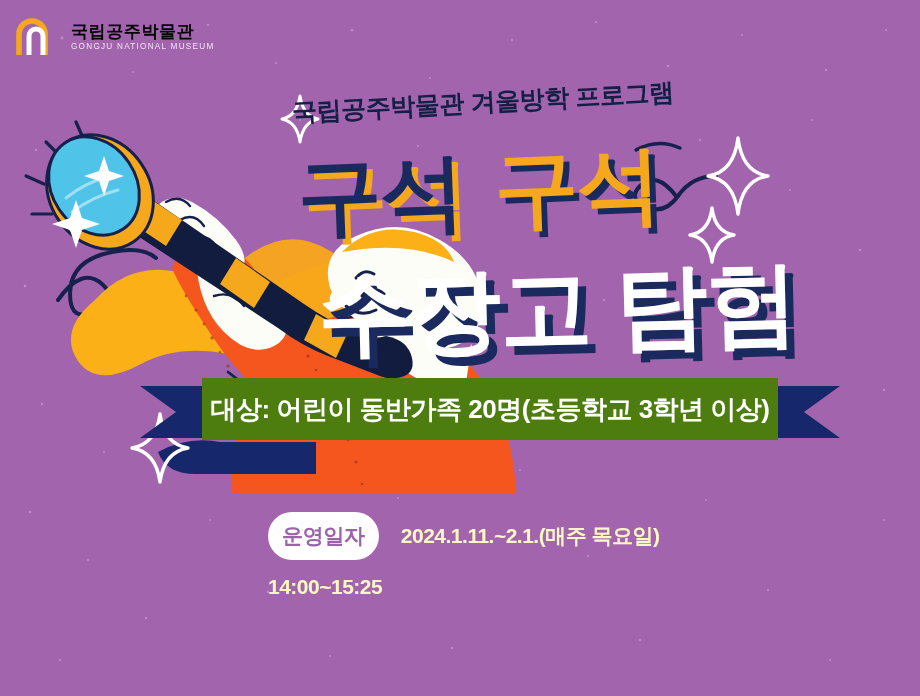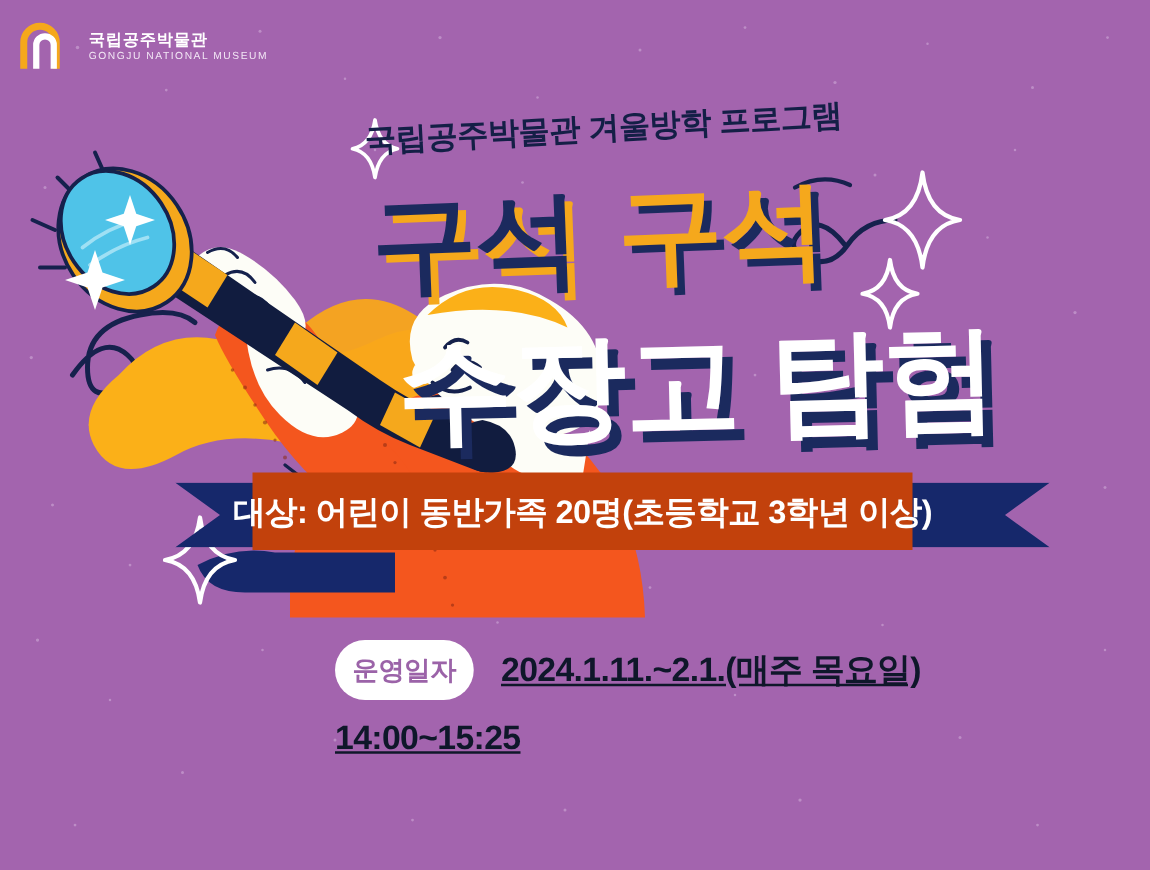--- a/index.html
+++ b/index.html
@@ -13,21 +13,21 @@
     position:relative;width:920px;height:696px;overflow:hidden;
     background:#a364ae;
   }
   .layer{position:absolute;top:0;left:0;width:920px;height:696px;}
   .speckles{pointer-events:none;opacity:.75;}
 
   
   #logo{position:absolute;left:14px;top:16px;display:flex;align-items:center;gap:9px;}
   #logo .mark{width:48px;height:40px;}
   #logo .words{display:flex;flex-direction:column;line-height:1;padding-top:2px;}
-  #logo .ko{color:#ffffff;font-size:13px;font-weight:700;letter-spacing:.6px;}
+  #logo .ko{color:#000000;font-size:17px;font-weight:700;letter-spacing:.6px;}
   #logo .en{color:#f2e6f5;font-size:8.2px;font-weight:400;letter-spacing:1.25px;margin-top:3px;}
 
   
   #subtitle{
     position:absolute;left:292px;top:96px;
     color:#141f46;font-size:25px;font-weight:700;letter-spacing:-.4px;
     white-space:nowrap;transform:rotate(-3.1deg);transform-origin:left center;
   }
 
   #line1{position:absolute;left:297px;top:155px;white-space:nowrap;
@@ -40,33 +40,33 @@
   #line2{position:absolute;left:318px;top:268px;white-space:nowrap;
          transform:rotate(-1.4deg);transform-origin:left center;}
   .big2{font-size:92px;font-weight:900;letter-spacing:-1px;line-height:1;
         color:#ffffff;text-shadow:8px 9px 0 #1b2a5e;}
 
   
   #ribbon{position:absolute;left:140px;top:378px;width:700px;height:64px;}
   #ribbon .tail{position:absolute;top:8px;width:120px;height:52px;background:#16286b;}
   #ribbon .tail.l{left:0;clip-path:polygon(0 0,100% 0,100% 100%,0 100%,36px 50%);}
   #ribbon .tail.r{right:0;clip-path:polygon(0 0,100% 0,calc(100% - 36px) 50%,100% 100%,0 100%);}
-  #ribbon .bar{position:absolute;left:62px;top:0;width:528px;height:62px;background:#c2410c;
+  #ribbon .bar{position:absolute;left:62px;top:0;width:576px;height:62px;background:#4d7c0f;
                display:flex;align-items:center;justify-content:center;}
   #ribbon .bar span{color:#ffffff;font-size:26px;font-weight:700;letter-spacing:-.5px;white-space:nowrap;}
 
   
   #info{position:absolute;left:268px;top:512px;display:flex;flex-direction:column;gap:15px;}
   .row{display:flex;align-items:center;gap:22px;}
   .pill{background:#ffffff;border-radius:999px;min-width:108px;height:48px;
         display:flex;align-items:center;justify-content:center;
         color:#9b63a8;font-size:21px;font-weight:700;letter-spacing:-.3px;padding:0 14px;
         box-sizing:border-box;}
   .pill.spaced{letter-spacing:12px;text-indent:12px;}
-  .val{color:#0f172a;font-size:27px;font-weight:700;letter-spacing:-.5px;white-space:nowrap;text-decoration:underline;}
+  .val{color:#fef9c3;font-size:21px;font-weight:700;letter-spacing:-.5px;white-space:nowrap;}
 </style>
 </head>
 <body>
 
 <div id="poster">
 
   <svg class="layer speckles" viewBox="0 0 920 696" xmlns="http://www.w3.org/2000/svg">
     <g fill="#e3c9ea" opacity="0.55">
       <circle cx="62" cy="38" r="1.4"></circle>
         <circle cx="133" cy="72" r="1.1"></circle>

